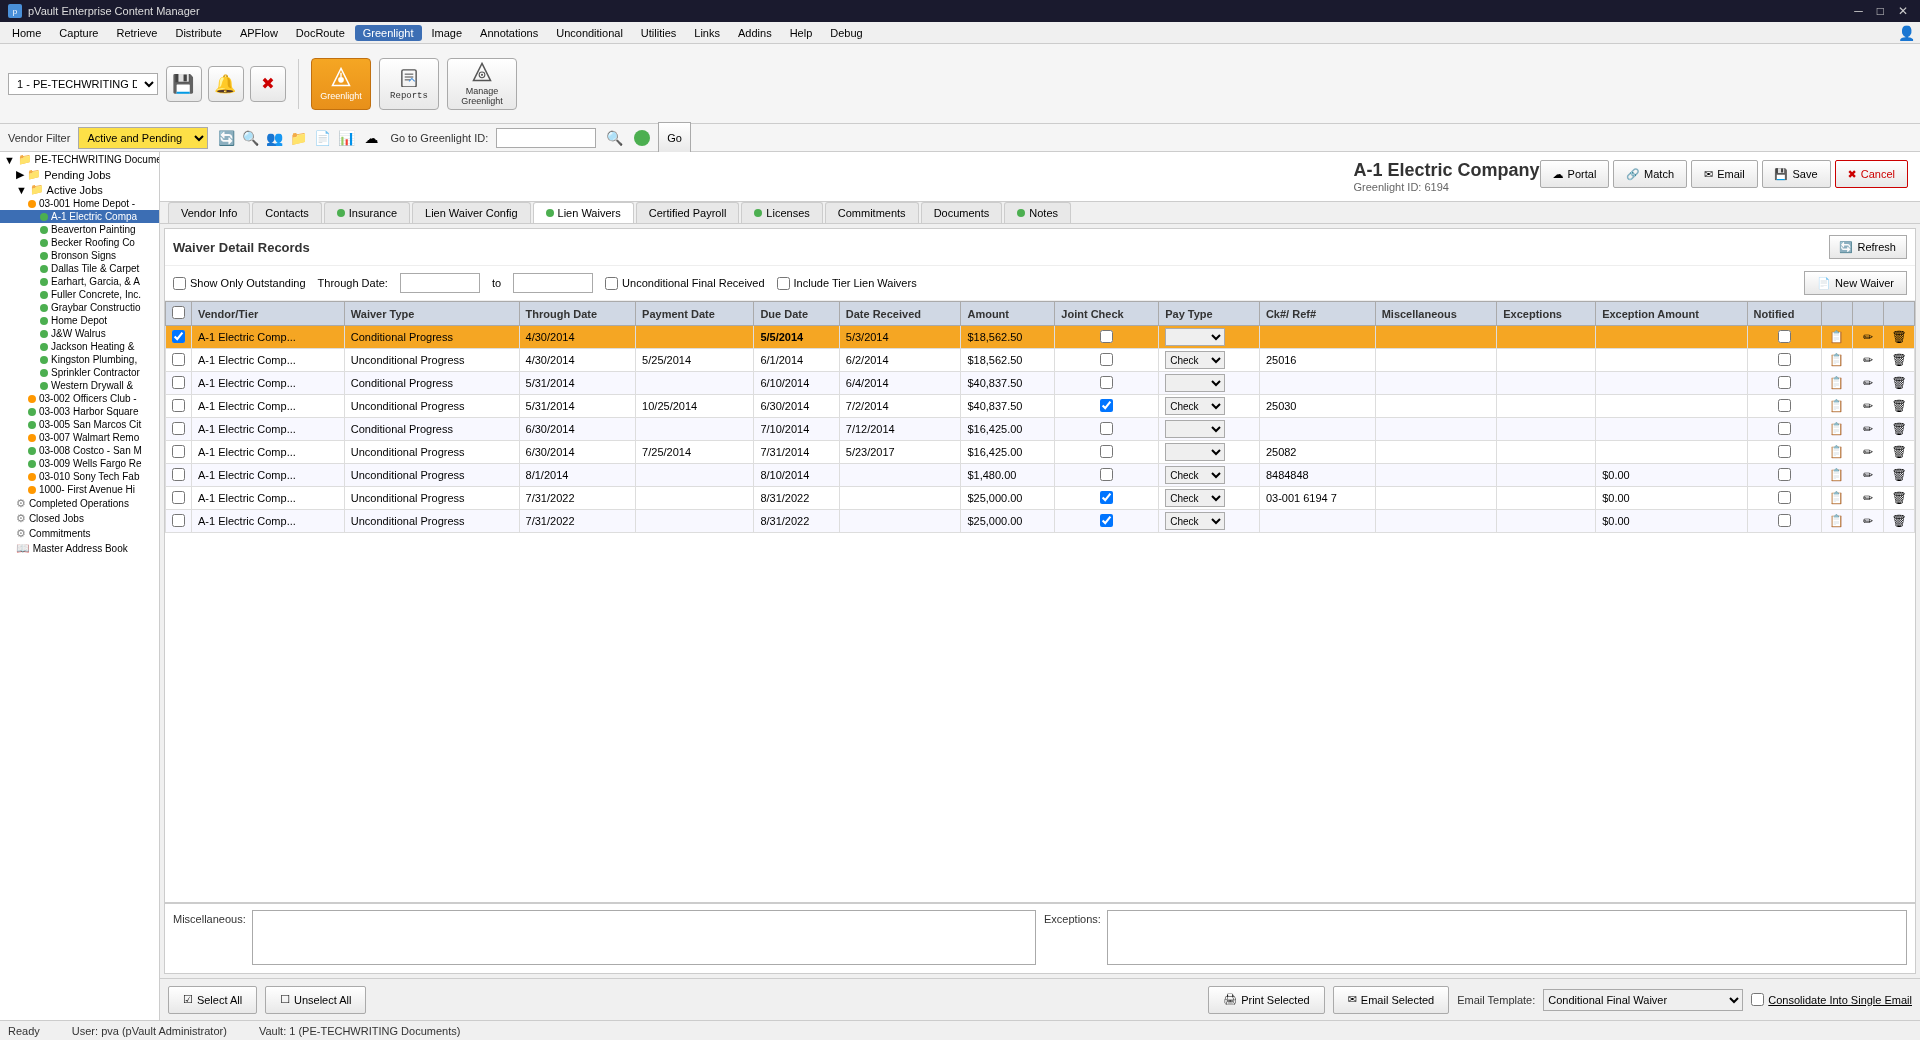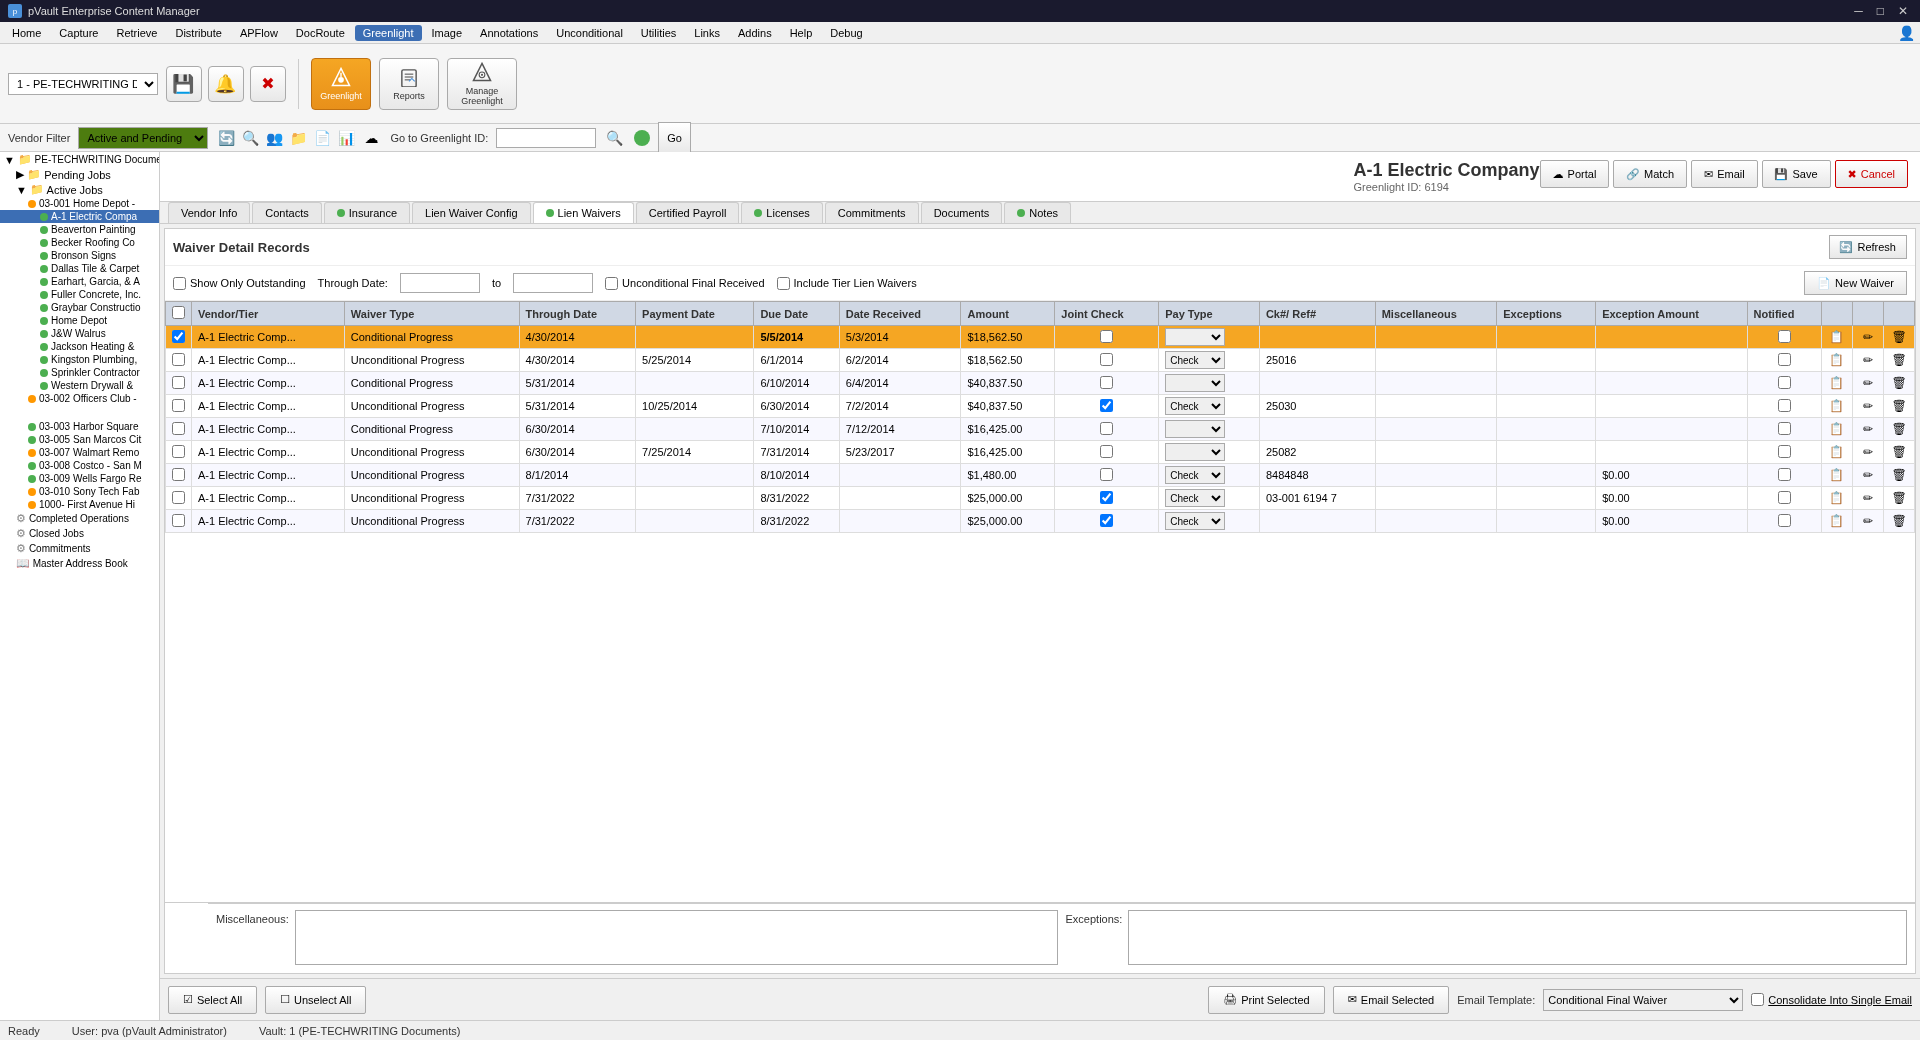--- a/index.html
+++ b/index.html
@@ -25,21 +25,21 @@
     .toolbar-icon-btn.active { background: linear-gradient(to bottom, #f5a623, #e8901a); color: white; border-color: #c07010; }
     .toolbar-icon-btn svg { width: 20px; height: 20px; }
     .toolbar-sep { width: 1px; height: 50px; background: #ccc; margin: 0 4px; }
 
     
     .ribbon-group { display: flex; flex-direction: column; align-items: center; }
 
     
     .toolbar2 { background: #f5f5f5; border-bottom: 1px solid #ccc; height: 28px; display: flex; align-items: center; padding: 0 8px; gap: 8px; }
     .vendor-filter-label { font-size: 11px; color: #333; }
-    .vendor-filter-select { border: 1px solid #aaa; background: #4d7c0f; height: 22px; width: 130px; font-size: 11px; padding: 0 4px; }
+    .vendor-filter-select { border: 1px solid #aaa; background: #fde047; height: 22px; width: 130px; font-size: 11px; padding: 0 4px; }
     .toolbar2-icons { display: flex; gap: 2px; align-items: center; }
     .toolbar2-icon { width: 22px; height: 22px; border: 1px solid transparent; border-radius: 2px; display: flex; align-items: center; justify-content: center; cursor: pointer; font-size: 14px; }
     .greenlight-id-label { font-size: 11px; color: #333; }
     .greenlight-id-input { border: 1px solid #aaa; height: 20px; width: 100px; font-size: 11px; padding: 0 4px; }
     .go-btn { border: 1px solid #aaa; background: linear-gradient(to bottom, #fff, #e8e8e8); height: 32px; padding: 0 8px; cursor: pointer; font-size: 11px; }
 
     
     .main-layout { display: flex; height: calc(1040px - 22px - 22px - 80px - 28px - 20px); }
 
     
@@ -150,21 +150,21 @@
     </div>
     <div class="ribbon-group">
       <button class="toolbar-icon-btn" style="width:60px;height:52px;flex-direction:column;">
         <svg width="28" height="28" viewBox="0 0 28 28">
             <rect x="4" y="4" width="20" height="24" rx="2" fill="none" stroke="#555" stroke-width="2"></rect>
             <line x1="8" y1="10" x2="20" y2="10" stroke="#555" stroke-width="1.5"></line>
             <line x1="8" y1="14" x2="20" y2="14" stroke="#555" stroke-width="1.5"></line>
             <line x1="8" y1="18" x2="16" y2="18" stroke="#555" stroke-width="1.5"></line>
             <polyline points="14,20 18,16 22,20" fill="none" stroke="#4a90d9" stroke-width="1.5"></polyline>
           </svg>
-        <span style="font-size:9px; color:#333; margin-top:2px;">Reports</span>
+        <span style="font-size:9px; color:#333; margin-top:2px;font-family:Liberation Mono, monospace;">Reports</span>
       </button>
     </div>
     <div class="ribbon-group">
       <button class="toolbar-icon-btn" style="width:70px;height:52px;flex-direction:column;">
         <svg width="28" height="28" viewBox="0 0 28 28">
             <polygon points="14,2 26,26 2,26" fill="none" stroke="#555" stroke-width="2"></polygon>
             <circle cx="14" cy="18" r="4" fill="none" stroke="#555" stroke-width="1.5"></circle>
             <circle cx="14" cy="18" r="1.5" fill="#555"></circle>
           </svg>
         <span style="font-size:9px; color:#333; margin-top:2px; text-align:center;">Manage Greenlight</span>
@@ -269,21 +269,21 @@
         <span style="font-size:10px;">Sprinkler Contractor</span>
     </div>
     <div class="sidebar-item" style="padding-left:40px;">
       <div class="dot dot-green"></div>
         <span style="font-size:10px;">Western Drywall &amp;</span>
     </div>
     <div class="sidebar-item" style="padding-left:28px;">
       <div class="dot dot-orange"></div>
         <span style="font-size:10px;">03-002  Officers Club -</span>
     </div>
-    <div class="sidebar-item" style="padding-left:28px;margin-top:15px;">
+    <div class="sidebar-item" style="padding-left:28px;">
       <div class="dot dot-green"></div>
         <span style="font-size:10px;">03-003  Harbor Square</span>
     </div>
     <div class="sidebar-item" style="padding-left:28px;">
       <div class="dot dot-green"></div>
         <span style="font-size:10px;">03-005  San Marcos Cit</span>
     </div>
     <div class="sidebar-item" style="padding-left:28px;">
       <div class="dot dot-orange"></div>
         <span style="font-size:10px;">03-007  Walmart Remo</span>
@@ -684,21 +684,21 @@
       <td>$0.00</td>
       <td style="text-align:center;"><input type="checkbox" class="small-checkbox" style=""></td>
       <td style="text-align:center;"><span class="action-icon" title="View">📋</span></td>
       <td style="text-align:center;"><span class="action-icon" title="Edit">✏</span></td>
       <td style="text-align:center;"><span class="action-icon" title="Delete">🗑</span></td>
     </tr>
             </tbody>
         </table>
       </div>
 
-      <div style="display:flex; gap:8px; padding:6px 8px; border-top:1px solid #ccc; background:white; min-height:70px;margin-left:43px;">
+      <div style="display:flex; gap:8px; padding:6px 8px; border-top:1px solid #ccc; background:white; min-height:70px;">
         <div style="display:flex; align-items:flex-start; gap:6px; flex:1;">
           <span style="font-size:11px; color:#333; white-space:nowrap; padding-top:3px;">Miscellaneous:</span>
           <textarea class="misc-textarea" style="flex: 1 1 0%; border: 1px solid rgb(170, 170, 170); height: 55px; font-size: 11px; resize: none; padding: 3px;"></textarea>
         </div>
         <div style="display:flex; align-items:flex-start; gap:6px; flex:1;">
           <span style="font-size:11px; color:#333; white-space:nowrap; padding-top:3px;">Exceptions:</span>
           <textarea class="misc-textarea" style="flex: 1 1 0%; border: 1px solid rgb(170, 170, 170); height: 55px; font-size: 11px; resize: none; padding: 3px;"></textarea>
         </div>
       </div>
 

